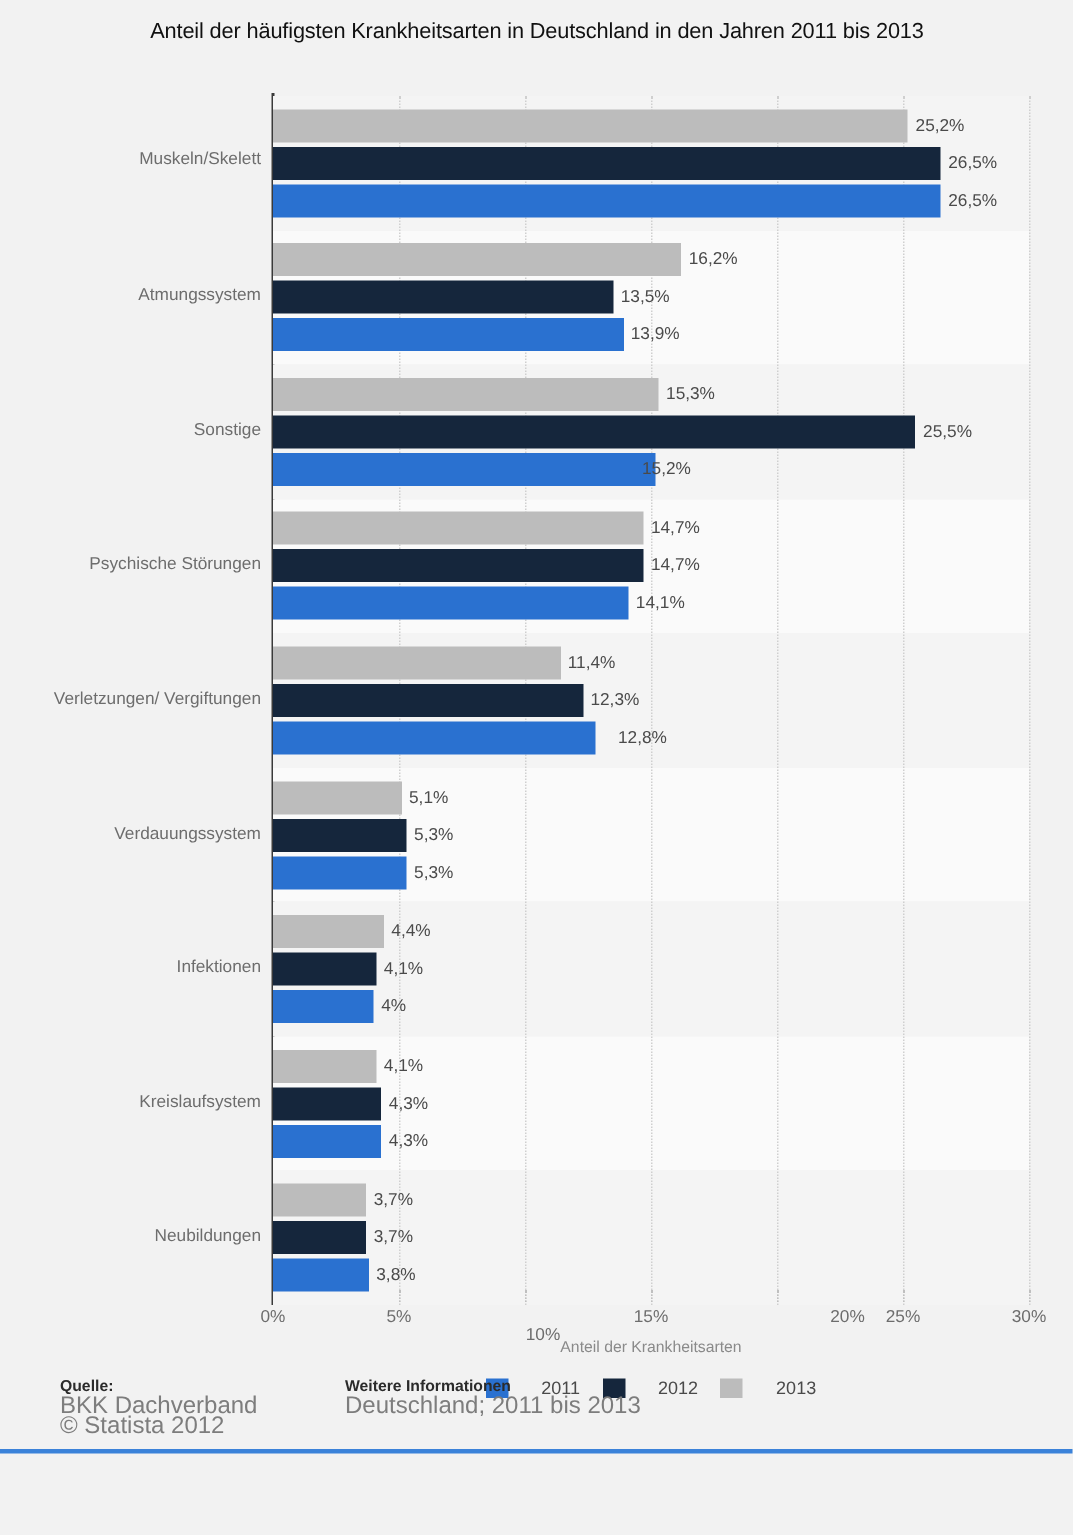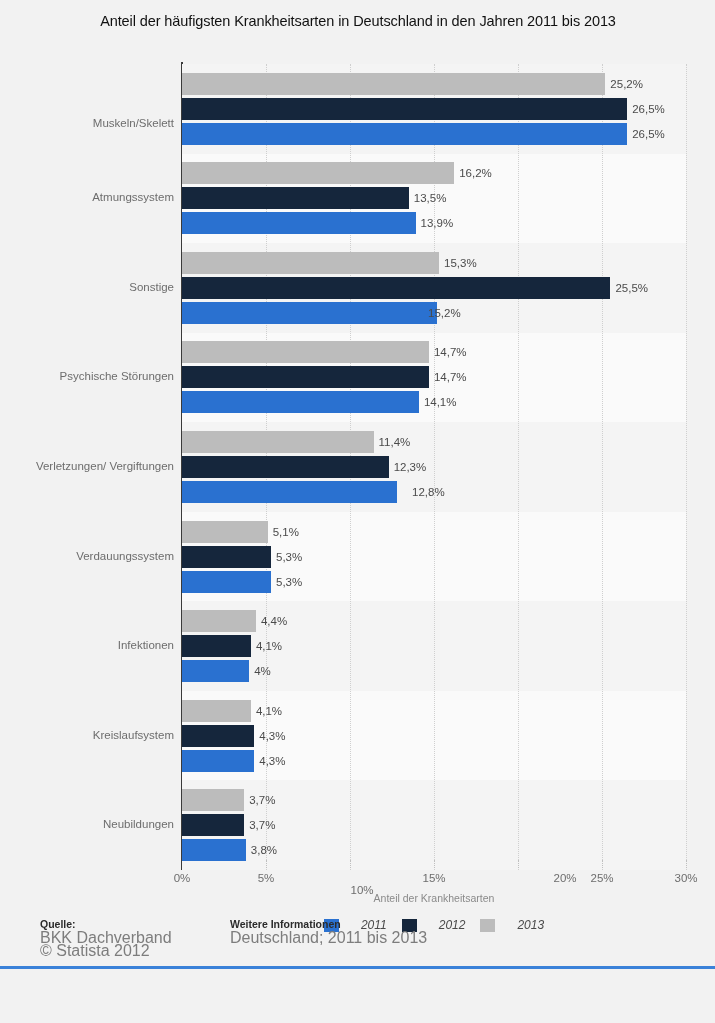--- a/index.html
+++ b/index.html
@@ -131,21 +131,20 @@
     width: 504px;
     display: flex;
     justify-content: center;
     align-items: center;
     gap: 15px;
   }
   .legend-item {
     display: flex;
     align-items: center;
     gap: 22px;
-    font-style: italic;
   }
   .legend-swatch {
     width: 15px; height: 13px;
     display: inline-block;
   }
   .legend-text {
     font-size: 12px;
     color: #4a4a4a;
   }
 
@@ -195,21 +194,21 @@
     width: 22px; height: 20px;
   }
 </style>
 </head>
 <body>
 
 <div id="chart-title">Anteil der häufigsten Krankheitsarten in Deutschland in den Jahren 2011 bis 2013</div>
 
 <div id="chart-area">
   <div id="ycats">
-      <div class="cat-label" style="top: 53px;">Muskeln/Skelett</div>
+      <div class="cat-label" style="top: 36px;">Muskeln/Skelett</div>
       <div class="cat-label" style="top: 127.333px;">Atmungssystem</div>
       <div class="cat-label" style="top: 216.889px;">Sonstige</div>
       <div class="cat-label" style="top: 306.444px;">Psychische Störungen</div>
       <div class="cat-label" style="top: 396px;">Verletzungen/ Vergiftungen</div>
       <div class="cat-label" style="top: 485.556px;">Verdauungssystem</div>
       <div class="cat-label" style="top: 575.111px;">Infektionen</div>
       <div class="cat-label" style="top: 664.667px;">Kreislaufsystem</div>
       <div class="cat-label" style="top: 754.222px;">Neubildungen</div>
     </div>
   <div id="yaxis-line"></div>

